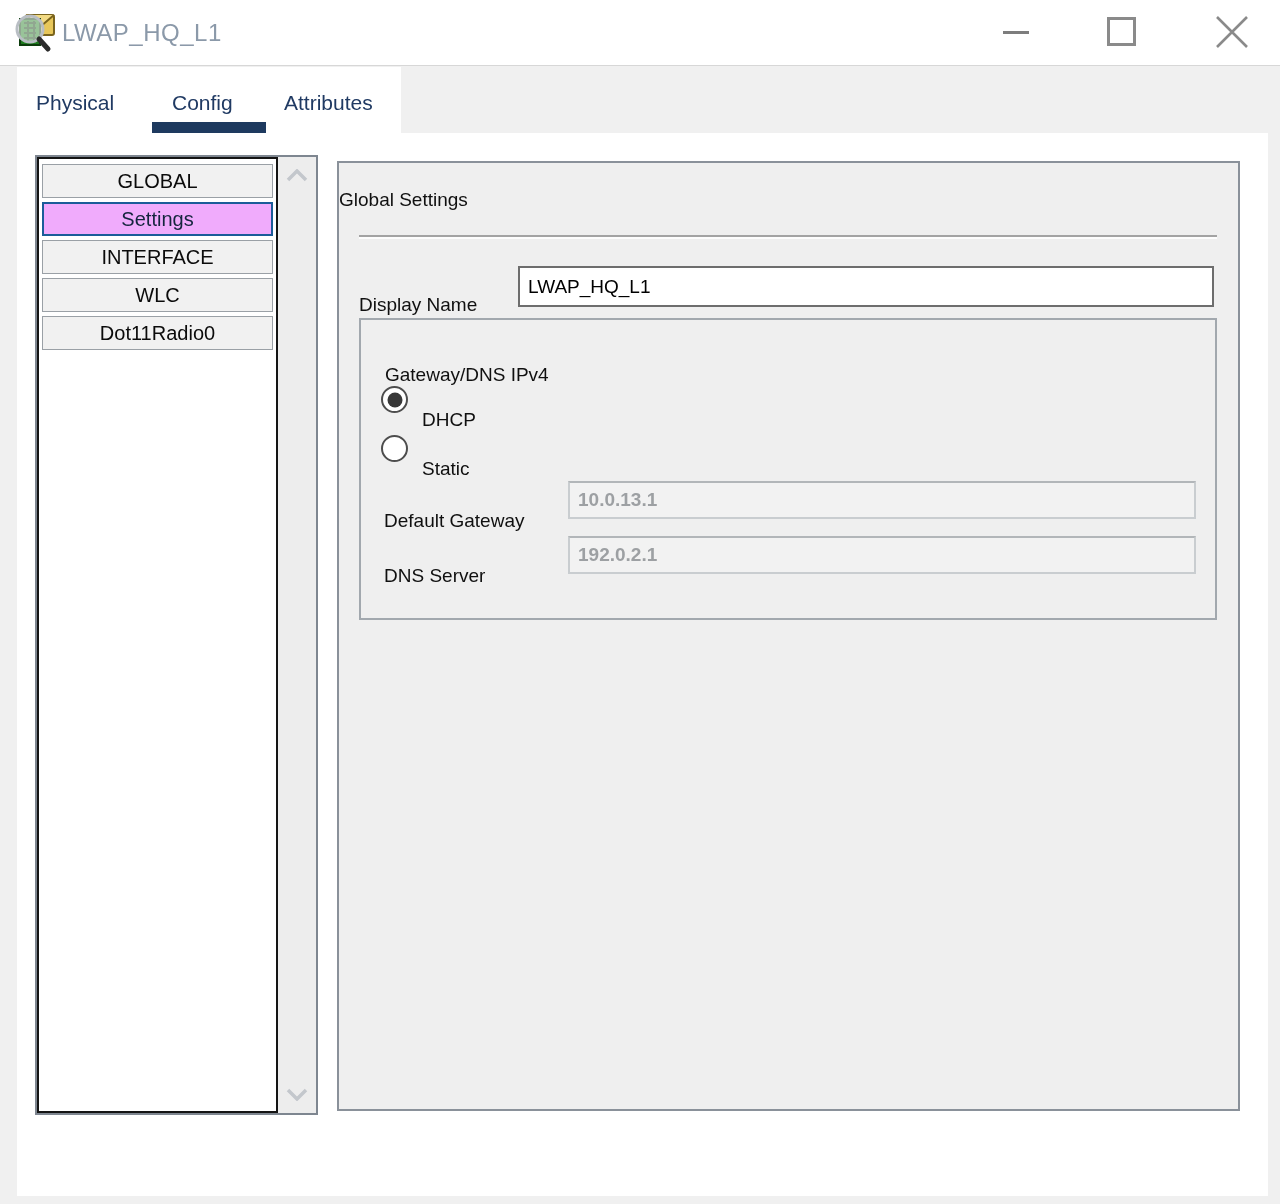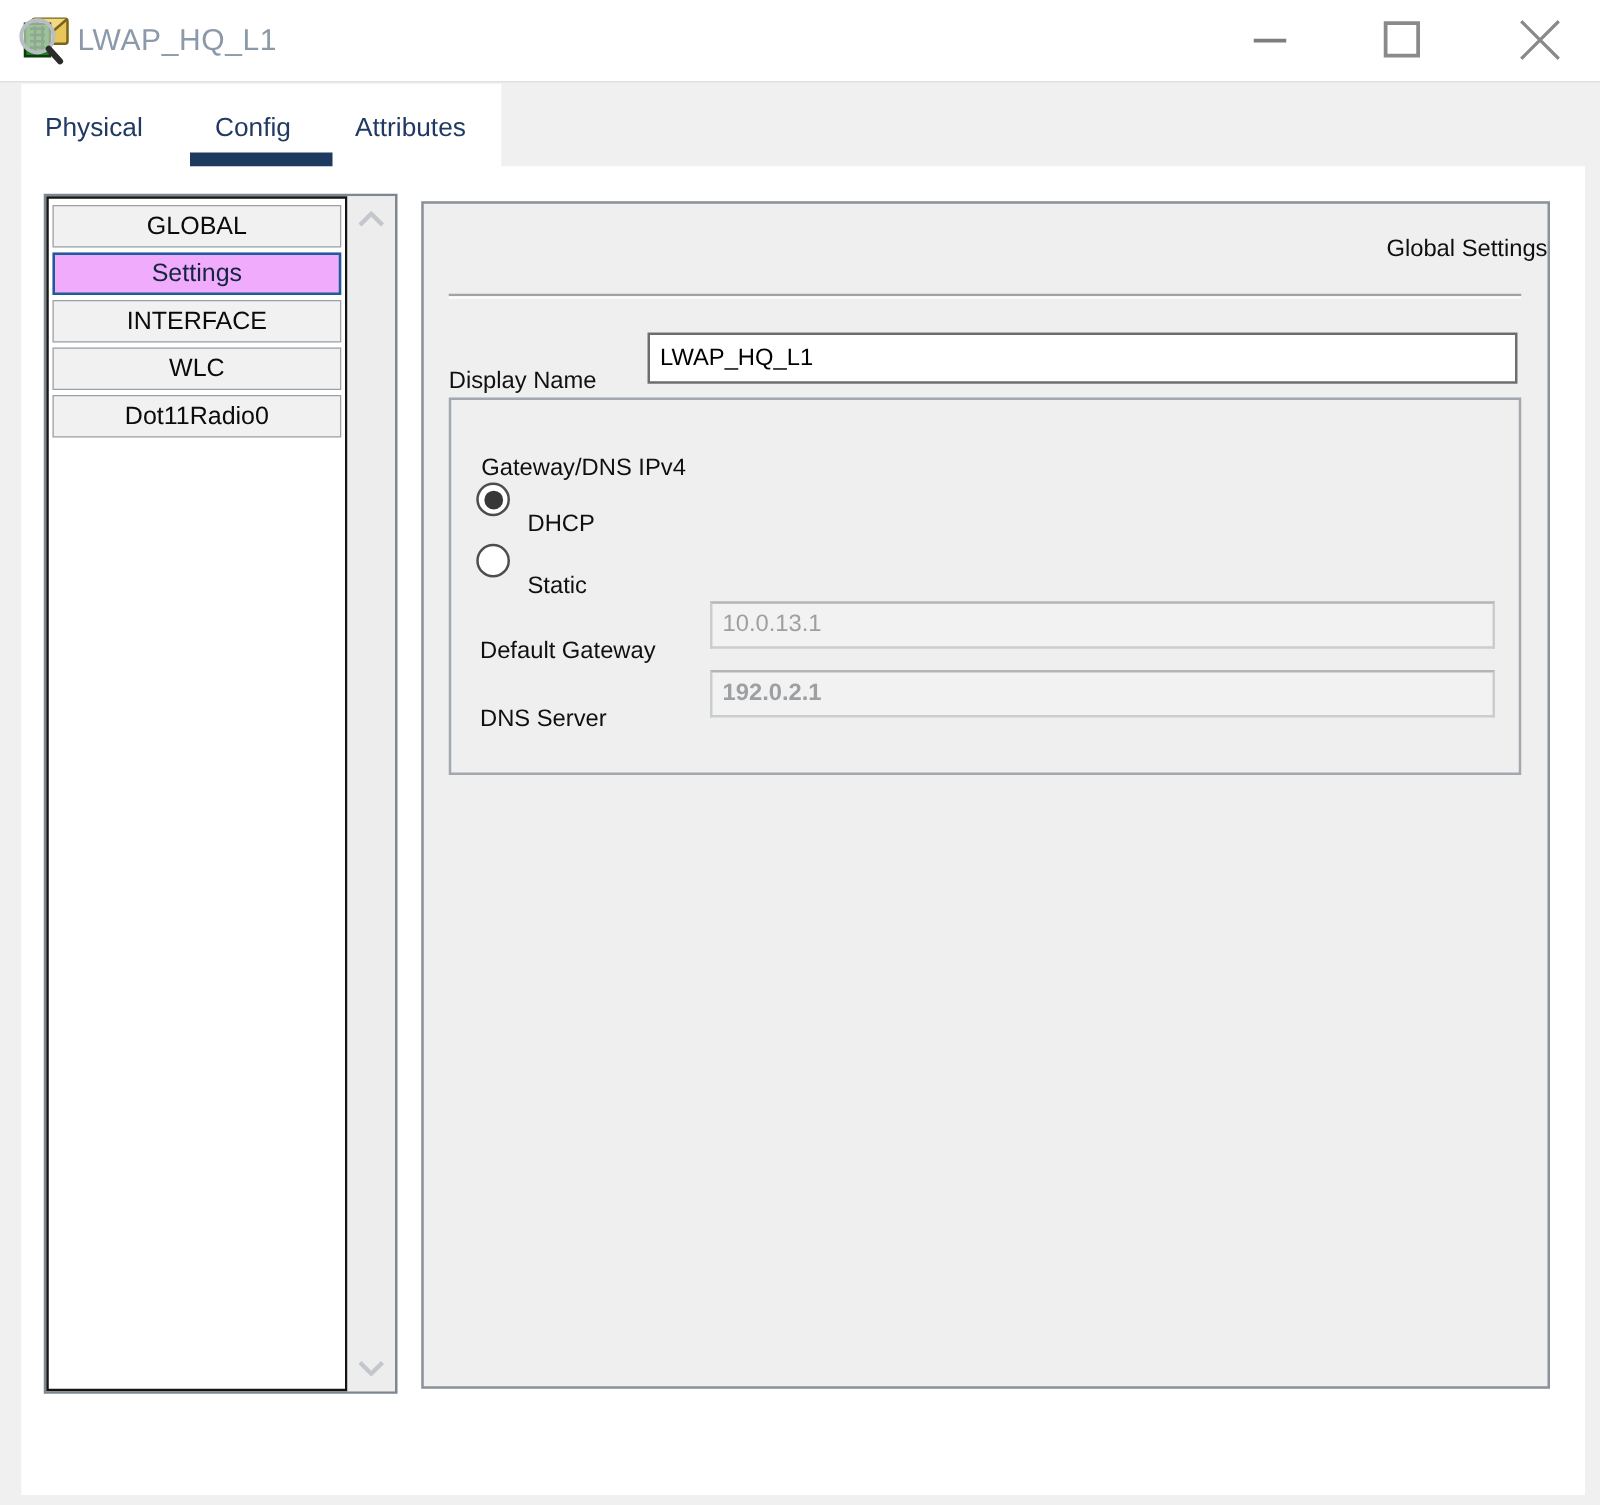--- a/index.html
+++ b/index.html
@@ -68,21 +68,21 @@
   .chev.up { top:12px; }
   .chev.down { bottom:12px; }
 
   
   .main-panel {
     left:337px; top:161px; width:903px; height:950px;
     background:#efefef; border:2px solid #8a919a;
   }
   .panel-title {
     position:absolute; left:0; top:26px; width:100%;
-    text-align:right; font-size:19px; color:#101010;
+    text-align:left; font-size:19px; color:#101010;
   }
   .panel-sep {
     position:absolute; left:20px; top:72px; width:858px; height:4px;
     border-top:2px solid #a3a3a3; border-bottom:2px solid #fdfdfd;
   }
   .lbl { position:absolute; font-size:19px; color:#101010; white-space:nowrap;margin-top:19px; }
   .lbl-display { left:20px; top:112px; }
   .input-display {
     position:absolute; left:179px; top:103px; width:696px; height:41px;
     border:2px solid #6d6d6d; background:#ffffff;
@@ -108,21 +108,21 @@
   .radio-static { top:115px; }
   .lbl-dhcp { left:61px; top:70px; }
   .lbl-static { left:61px; top:119px; }
   .lbl-gateway { left:23px; top:171px; }
   .lbl-dns { left:23px; top:226px; }
   .input-dis {
     position:absolute; left:207px; width:628px; height:38px;
     background:#f2f2f2; border:2px solid #c9cdd0; border-top-color:#b2b6b9;
     font-family:inherit; font-size:19px; color:#9da0a3; padding:0 8px;
   }
-  .input-gateway { top:161px; }
+  .input-gateway { top:161px;font-weight:bold; }
   .input-dns { top:216px;font-weight:bold; }
 </style>
 </head>
 <body>
 
 <div class="abs titlebar">
   <svg class="abs app-icon" viewBox="0 0 46 46">
     <rect x="14" y="6" width="28" height="20" rx="2" fill="#e8c75a" stroke="#7a641d" stroke-width="2"></rect>
     <path d="M14 6 L28 18 L42 6" fill="#f2da84" stroke="#7a641d" stroke-width="2"></path>
     <rect x="8" y="10" width="20" height="26" fill="#1e7a1e" stroke="#0c3c0c" stroke-width="2"></rect>

